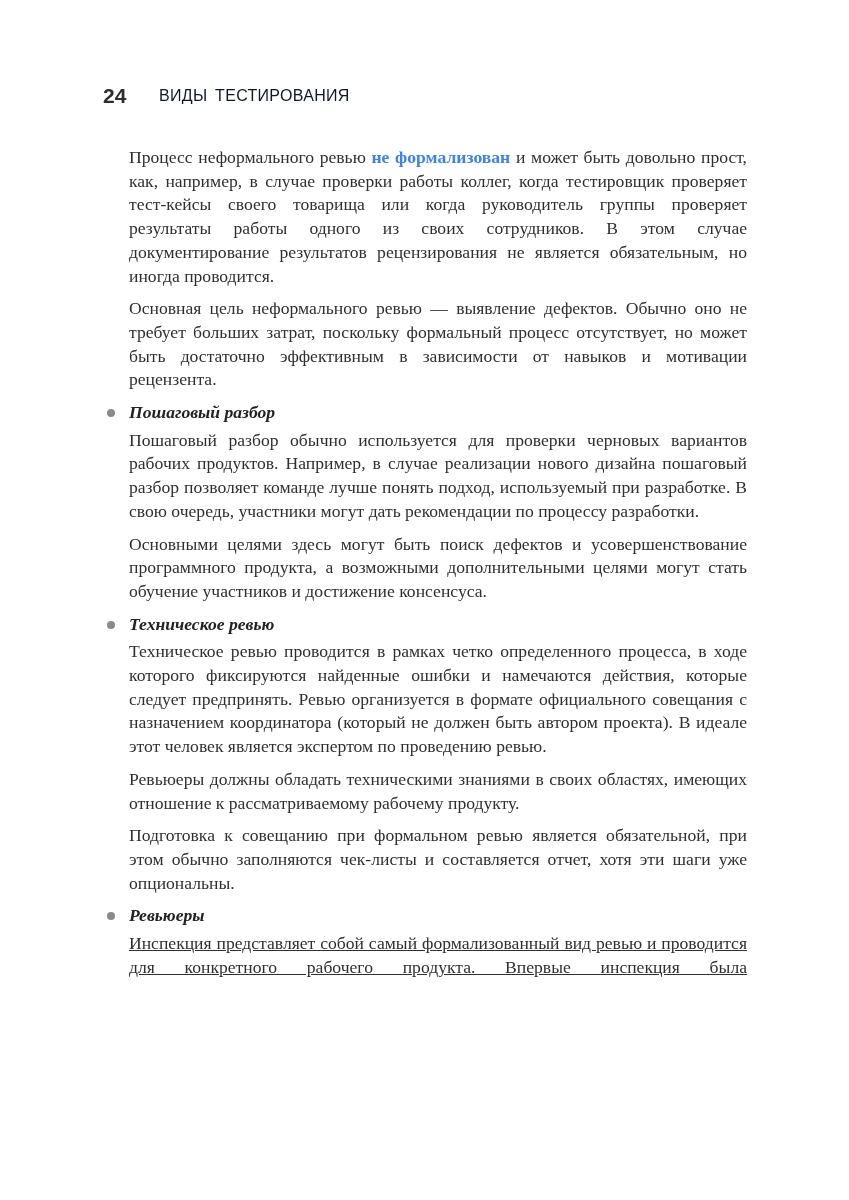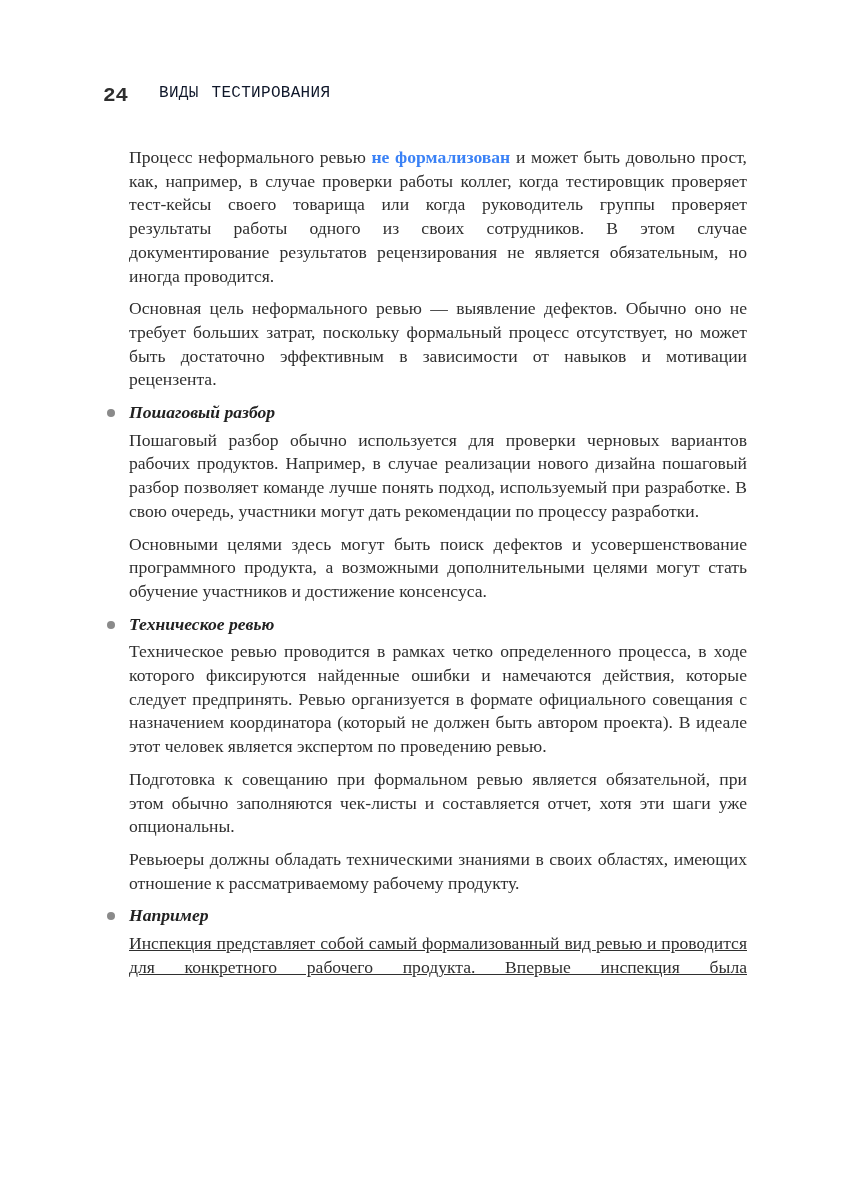--- a/index.html
+++ b/index.html
@@ -12,22 +12,22 @@
       height: 1200px;
       position: relative;
       overflow: hidden;
       color: #2b2b2b;
     }
     .running-head {
       position: absolute;
       left: 103px;
       top: 84px;
       display: flex;
-      align-items: flex-start;
-      font-family: Liberation Mono, monospace;
+      align-items: center;
+      font-family: Liberation Sans, sans-serif;
     }
     .page-number {
       font-size: 21px;
       font-weight: bold;
       color: #2e2e2e;
       width: 56px;
     }
     .chapter-title {
       font-size: 16px;
       letter-spacing: 0.3px;
@@ -95,25 +95,25 @@
     <p class="para">Пошаговый разбор обычно используется для проверки черновых вариантов рабочих продуктов. Например, в случае реализации нового дизайна пошаговый разбор позволяет команде лучше понять подход, используемый при разработке. В свою очередь, участники могут дать рекомендации по процессу разработки.</p>
     <p class="para">Основными целями здесь могут быть поиск дефектов и усовершенствование программного продукта, а возможными дополнительными целями могут стать обучение участников и достижение консенсуса.</p>
   </div>
 
   <div class="section">
     <div class="section-heading">
       <span class="bullet"></span>
       <span>Техническое ревью</span>
     </div>
     <p class="para">Техническое ревью проводится в рамках четко определенного процесса, в ходе которого фиксируются найденные ошибки и намечаются действия, которые следует предпринять. Ревью организуется в формате официального совещания с назначением координатора (который не должен быть автором проекта). В идеале этот человек является экспертом по проведению ревью.</p>
+    <p class="para">Ревьюеры должны обладать техническими знаниями в своих областях, имеющих отношение к рассматриваемому рабочему продукту.</p>
     <p class="para">Подготовка к совещанию при формальном ревью является обязательной, при этом обычно заполняются чек-листы и составляется отчет, хотя эти шаги уже опциональны.</p>
-    <p class="para">Ревьюеры должны обладать техническими знаниями в своих областях, имеющих отношение к рассматриваемому рабочему продукту.</p>
   </div>
 
   <div class="section">
     <div class="section-heading">
       <span class="bullet"></span>
-      <span>Например</span>
+      <span>Ревьюеры</span>
     </div>
     <p class="para" style="text-align-last: justify; text-decoration: underline;">Инспекция представляет собой самый формализованный вид ревью и проводится для конкретного рабочего продукта. Впервые инспекция была</p>
   </div>
 
 </div>
 
 </body></html>

